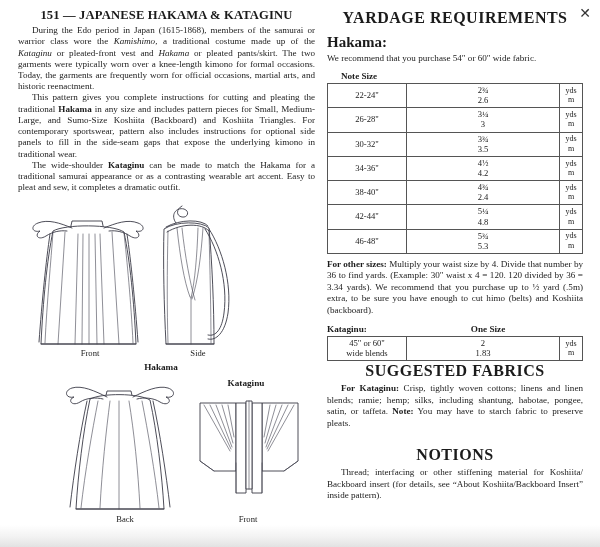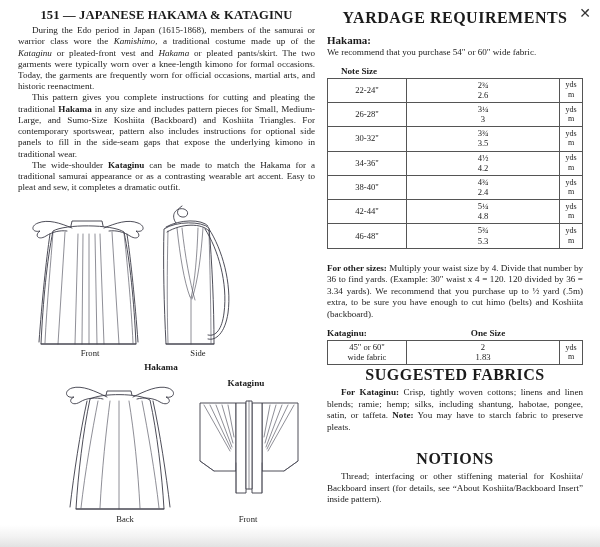--- a/index.html
+++ b/index.html
@@ -81,21 +81,21 @@
 
   .sec-head {
     font-size: 16px;
     font-weight: bold;
     text-align: center;
     letter-spacing: 0.5px;
     margin: 0;
     line-height: 1.25;
   }
   .sub-head {
-    font-size: 11px;
+    font-size: 15px;
     font-weight: bold;
     margin: 0;
     line-height: 1.3;
   }
   p.rbody {
     margin: 0;
     font-size: 9.1px;
     line-height: 1.26;
     text-align: justify;
   }
@@ -371,35 +371,35 @@
             <span class="amt-bot">5.3</span>
           </td>
           <td class="unit-cell">
             <span class="amt-top">yds</span>
             <span class="amt-bot">m</span>
           </td>
         </tr>
       </tbody>
     </table>
 
-    <p class="rbody" style="margin-top:14px;">
+    <p class="rbody" style="margin-top:5px;">
       <span class="bold">For other sizes:</span><span> Multiply your waist size by 4. Divide that number by 36 to find yards. (Example: 30" waist x 4 = 120. 120 divided by 36 = 3.34 yards). We recommend that you purchase up to ½ yard (.5m) extra, to be sure you have enough to cut himo (belts) and Koshiita (backboard).</span>
     </p>
 
     <div class="kat-row" style="margin-top:8px;">
       <span class="k-label">Kataginu:</span>
       <span class="k-onesize">One Size</span>
     </div>
 
     <table class="yardage">
       <tbody>
         <tr>
           <td class="size-cell">
             <span class="amt-top">45" or 60"</span>
-            <span class="amt-bot">wide fabric</span>
+            <span class="amt-bot">wide blends</span>
           </td>
           <td class="amt-cell">
             <span class="amt-top">2</span>
             <span class="amt-bot">1.83</span>
           </td>
           <td class="unit-cell">
             <span class="amt-top">yds</span>
             <span class="amt-bot">m</span>
           </td>
         </tr>

